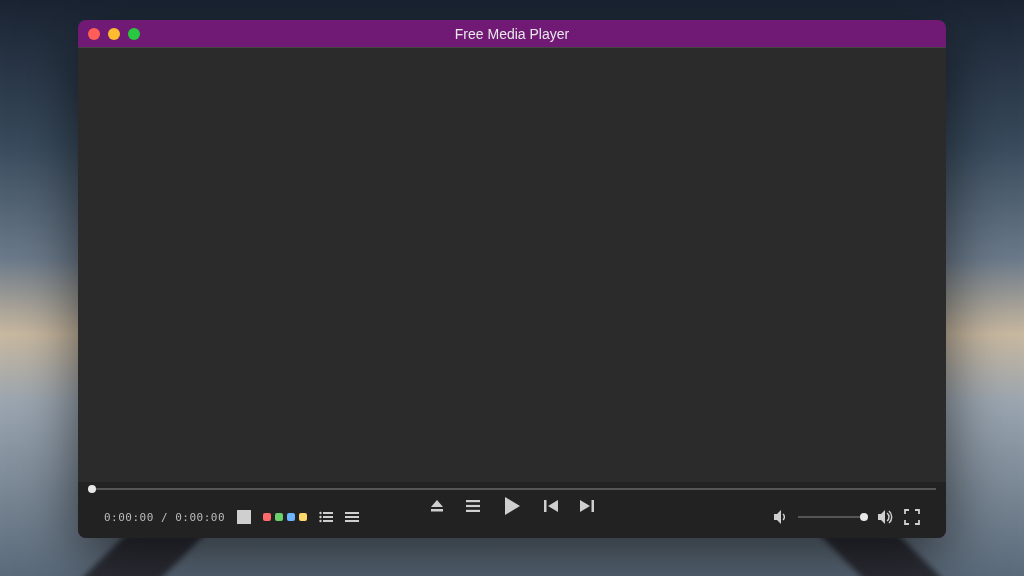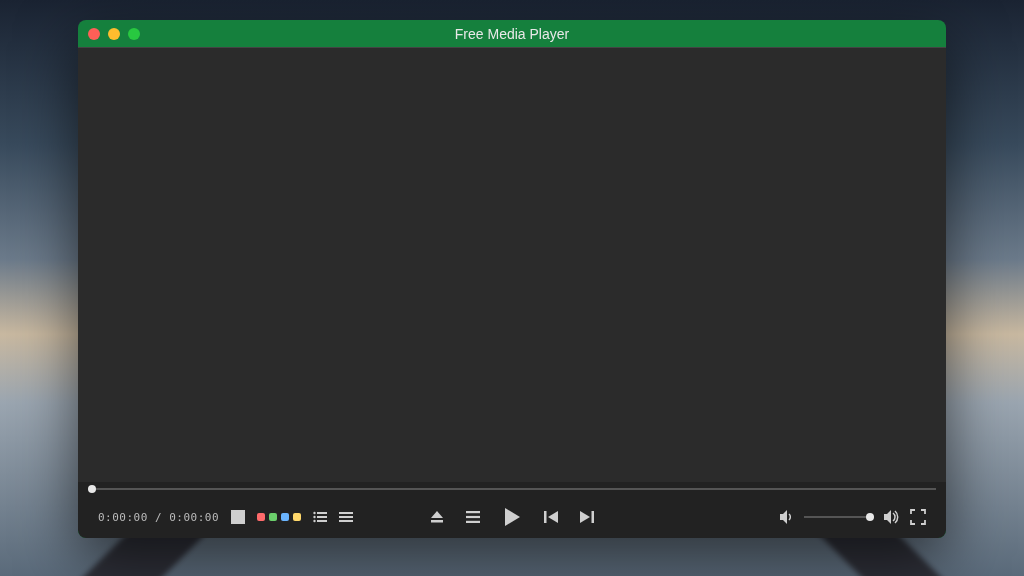--- a/index.html
+++ b/index.html
@@ -25,39 +25,39 @@
     background:
       linear-gradient(135deg,transparent 45%,#2a2a32 46%,#2a2a32 55%,transparent 56%),
       linear-gradient(225deg,transparent 45%,#2a2a32 46%,#2a2a32 55%,transparent 56%);
     background-size:50% 100%,50% 100%;
     background-position:left bottom,right bottom;
     background-repeat:no-repeat;
     filter:blur(2px);opacity:.9;
   }
   .window{
     position:absolute;left:78px;top:20px;width:868px;height:518px;
-    background:#15803d;border-radius:8px;box-shadow:0 20px 60px rgba(0,0,0,.6);
+    background:#701a75;border-radius:8px;box-shadow:0 20px 60px rgba(0,0,0,.6);
     display:flex;flex-direction:column;overflow:hidden;
   }
   .titlebar{
     height:28px;display:flex;align-items:center;position:relative;
     border-bottom:1px solid #444;
   }
   .traffic{position:absolute;left:10px;top:8px;display:flex;gap:8px;}
   .traffic span{width:12px;height:12px;border-radius:50%;display:block;}
   .tl-close{background:#ff5f57;}
   .tl-min{background:#febc2e;}
   .tl-max{background:#28c840;}
   .title{flex:1;text-align:center;color:#e8e8e8;font-size:14px;}
   .video-area{flex:1;background:#2b2b2b;}
   .controls{height:56px;background:#222;display:flex;flex-direction:column;}
   .seek{height:14px;position:relative;}
   .seek-track{position:absolute;left:10px;right:10px;top:6px;height:2px;background:#555;}
   .seek-thumb{position:absolute;left:10px;top:3px;width:8px;height:8px;border-radius:50%;background:#e8e8e8;}
-  .bar{flex:1;display:flex;align-items:center;padding:0 20px;gap:12px;color:#bcbcbc;font-size:11px;}
+  .bar{flex:1;display:flex;padding:0 26px;gap:12px;color:#bcbcbc;font-size:11px;}
   .time{font-family:Menlo,Consolas,monospace;letter-spacing:.5px;}
   .left-cluster{display:flex;align-items:center;gap:12px;}
   .color-dots{display:flex;gap:4px;}
   .color-dots span{width:8px;height:8px;border-radius:2px;display:block;}
   .cd1{background:#ff6b6b;}
   .cd2{background:#6bcf6b;}
   .cd3{background:#6bb5ff;}
   .cd4{background:#ffd86b;}
   .center-cluster{position:absolute;left:50%;transform:translateX(-50%);display:flex;align-items:center;gap:22px;}
   .spacer{flex:1;}

